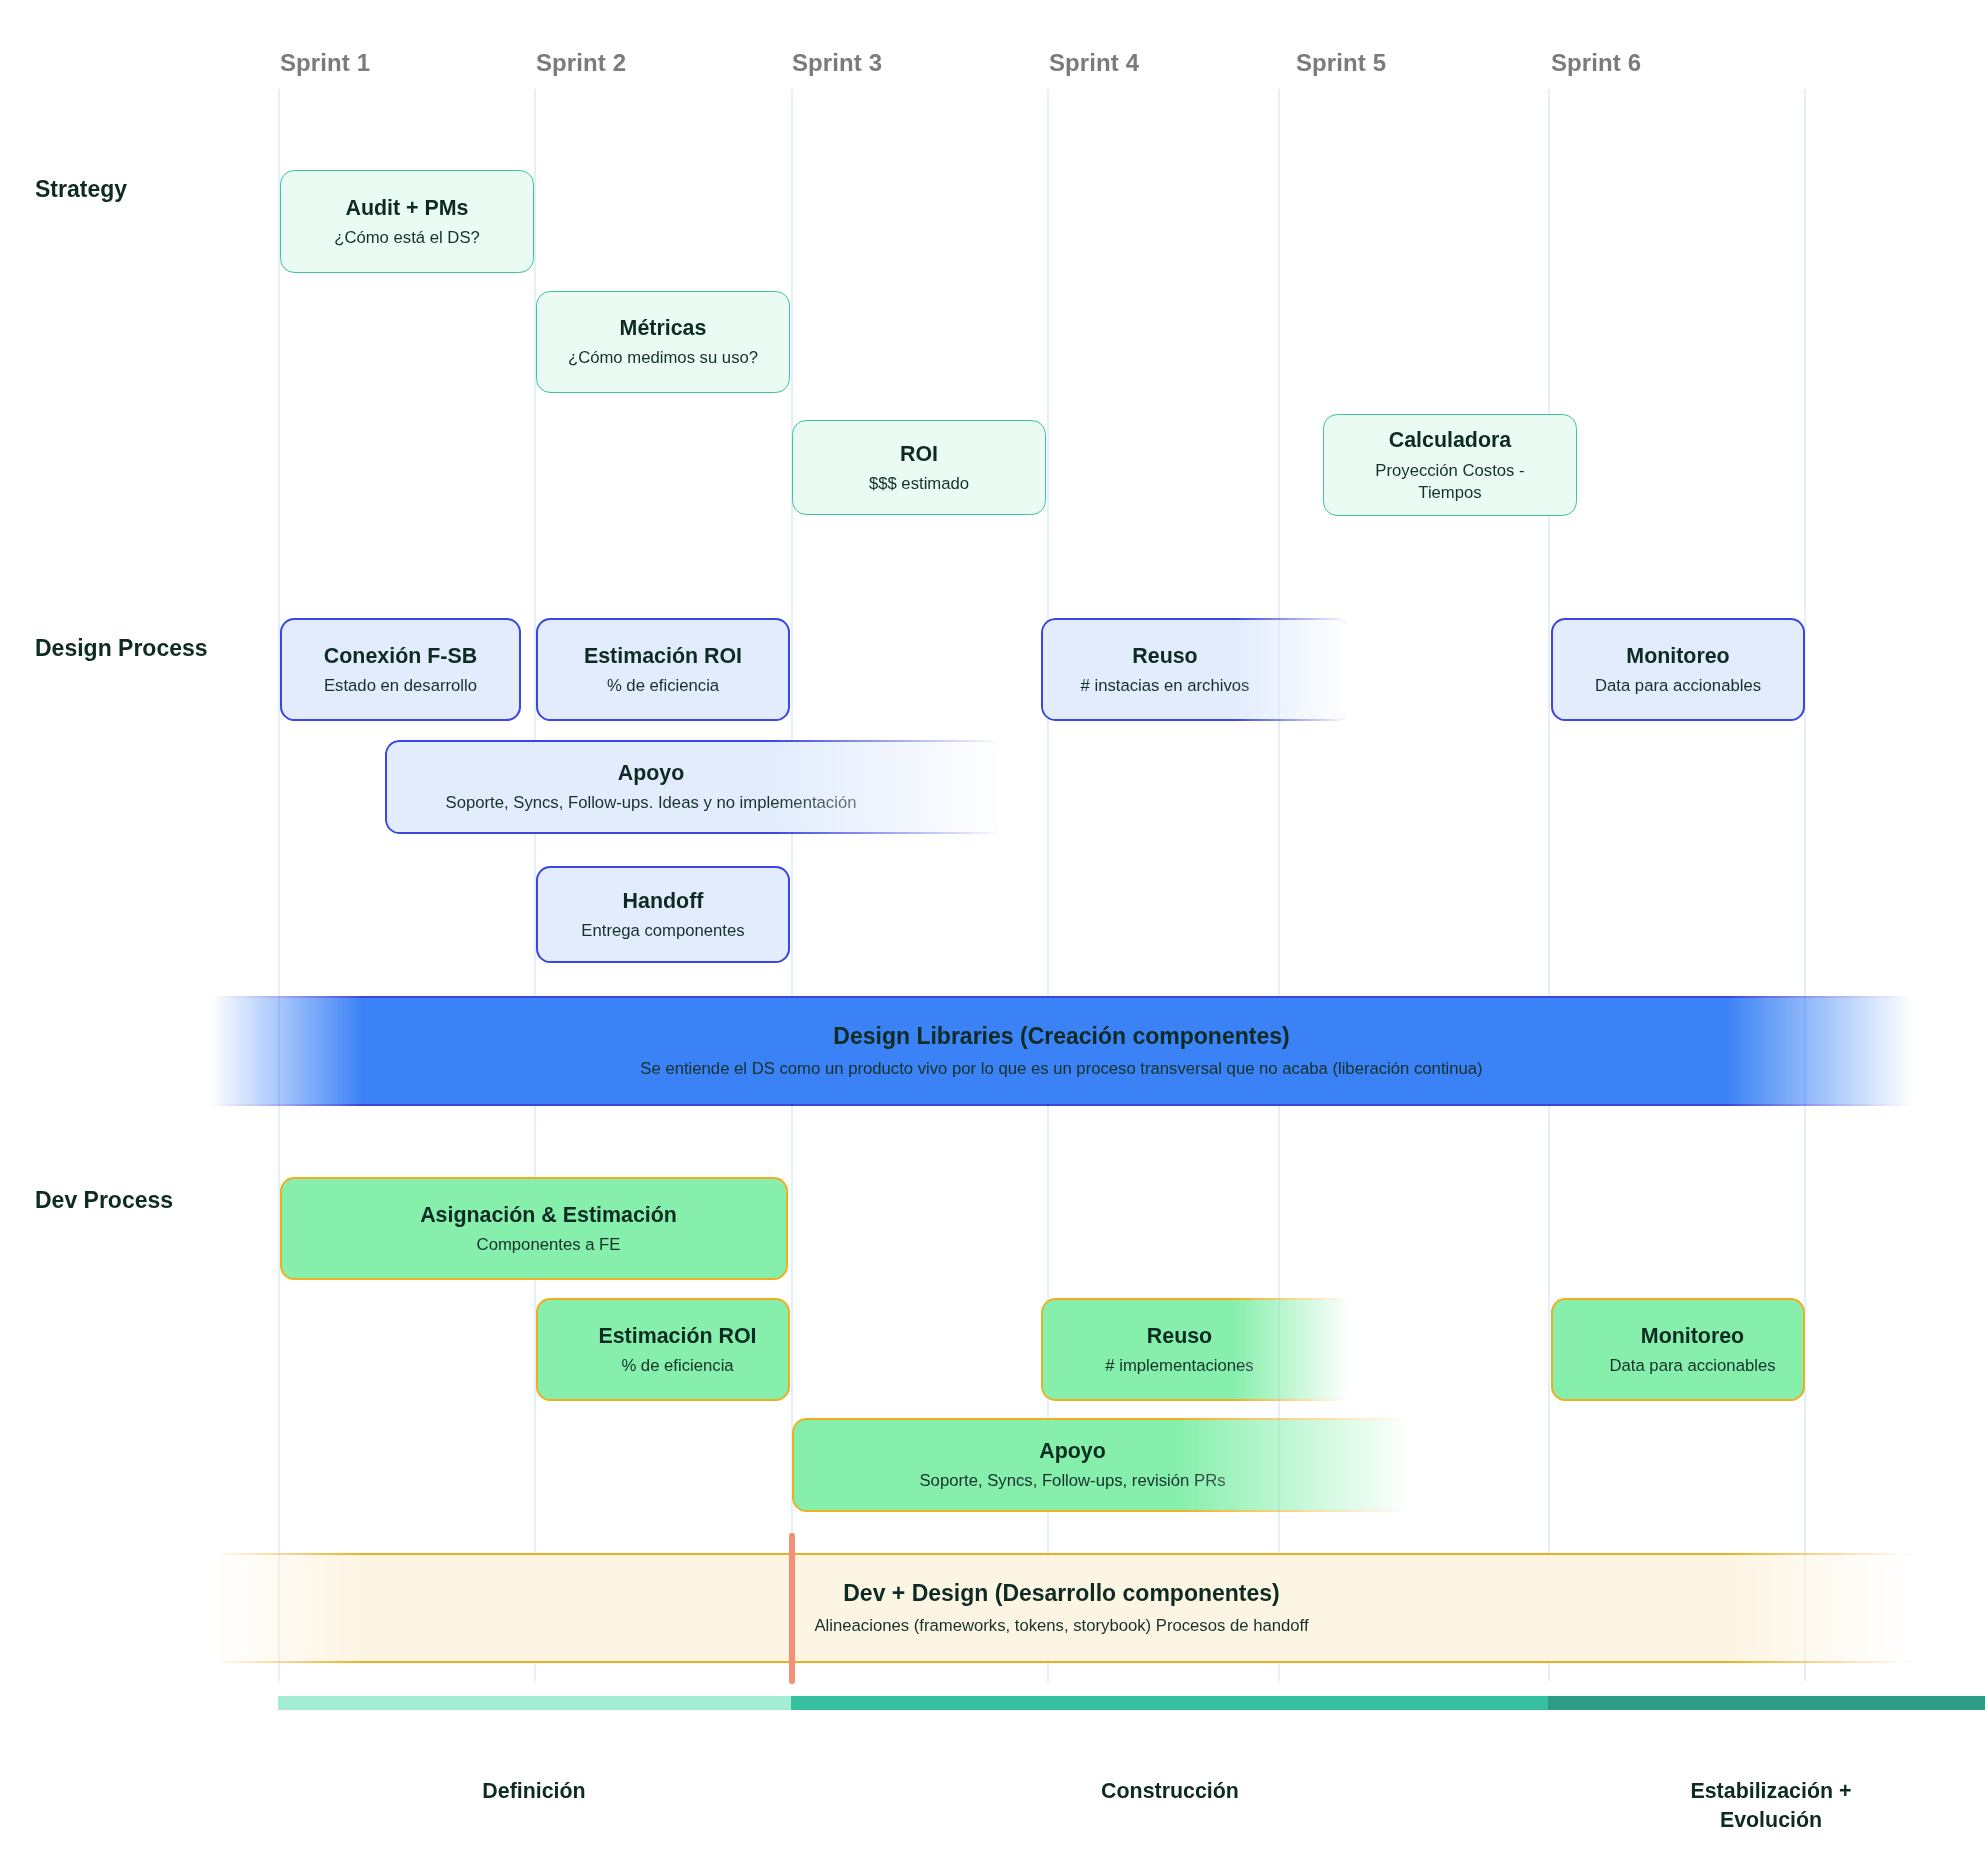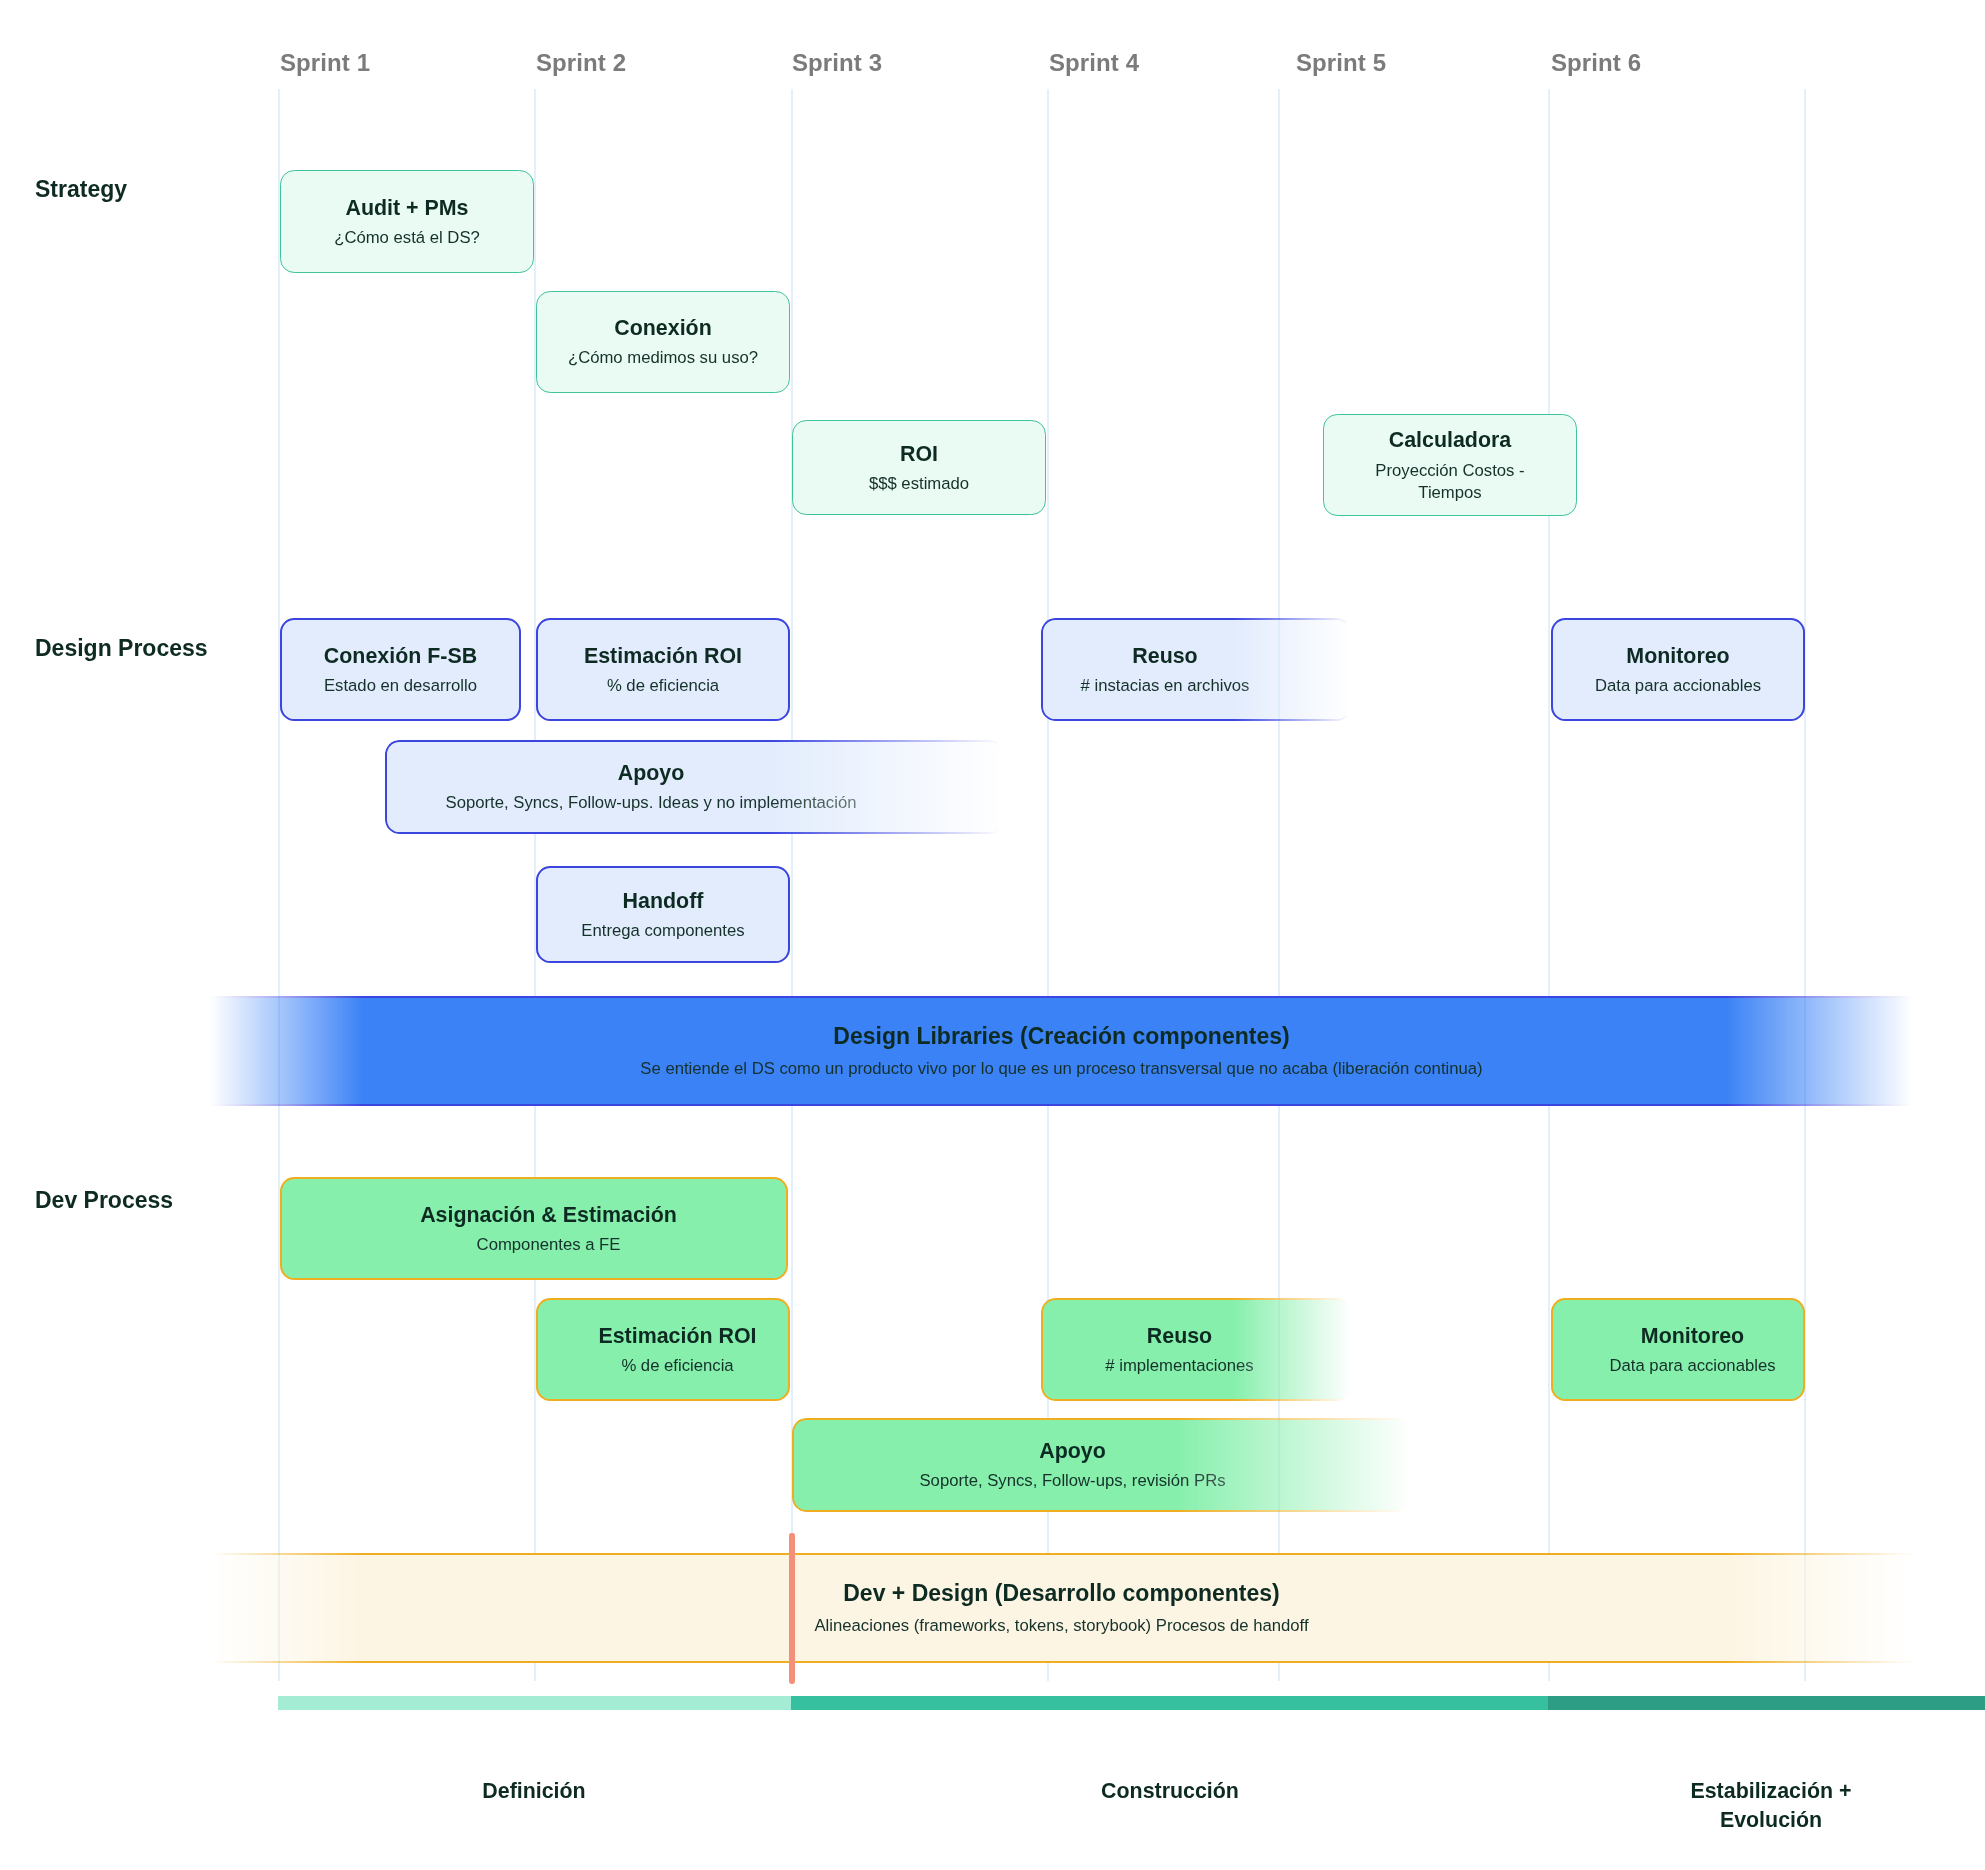--- a/index.html
+++ b/index.html
@@ -172,21 +172,21 @@
   <div class="row-label" style="left:35px;top:176px;">Strategy</div>
   <div class="row-label" style="left:35px;top:635px;">Design Process</div>
   <div class="row-label" style="left:35px;top:1187px;">Dev Process</div>
 
   <div class="card green one-line" style="left:280px;top:170px;width:254px;height:103px;">
     <div class="t">Audit + PMs</div>
     <div class="s">¿Cómo está el DS?</div>
   </div>
 
   <div class="card green one-line" style="left:536px;top:291px;width:254px;height:102px;">
-    <div class="t">Conexión</div>
+    <div class="t">Métricas</div>
     <div class="s">¿Cómo medimos su uso?</div>
   </div>
 
 
   <div class="card green one-line" style="left:792px;top:420px;width:254px;height:95px;">
     <div class="t">ROI</div>
     <div class="s">$$$ estimado</div>
   </div>
 
   <div class="card green" style="left:1323px;top:414px;width:254px;height:102px;">

